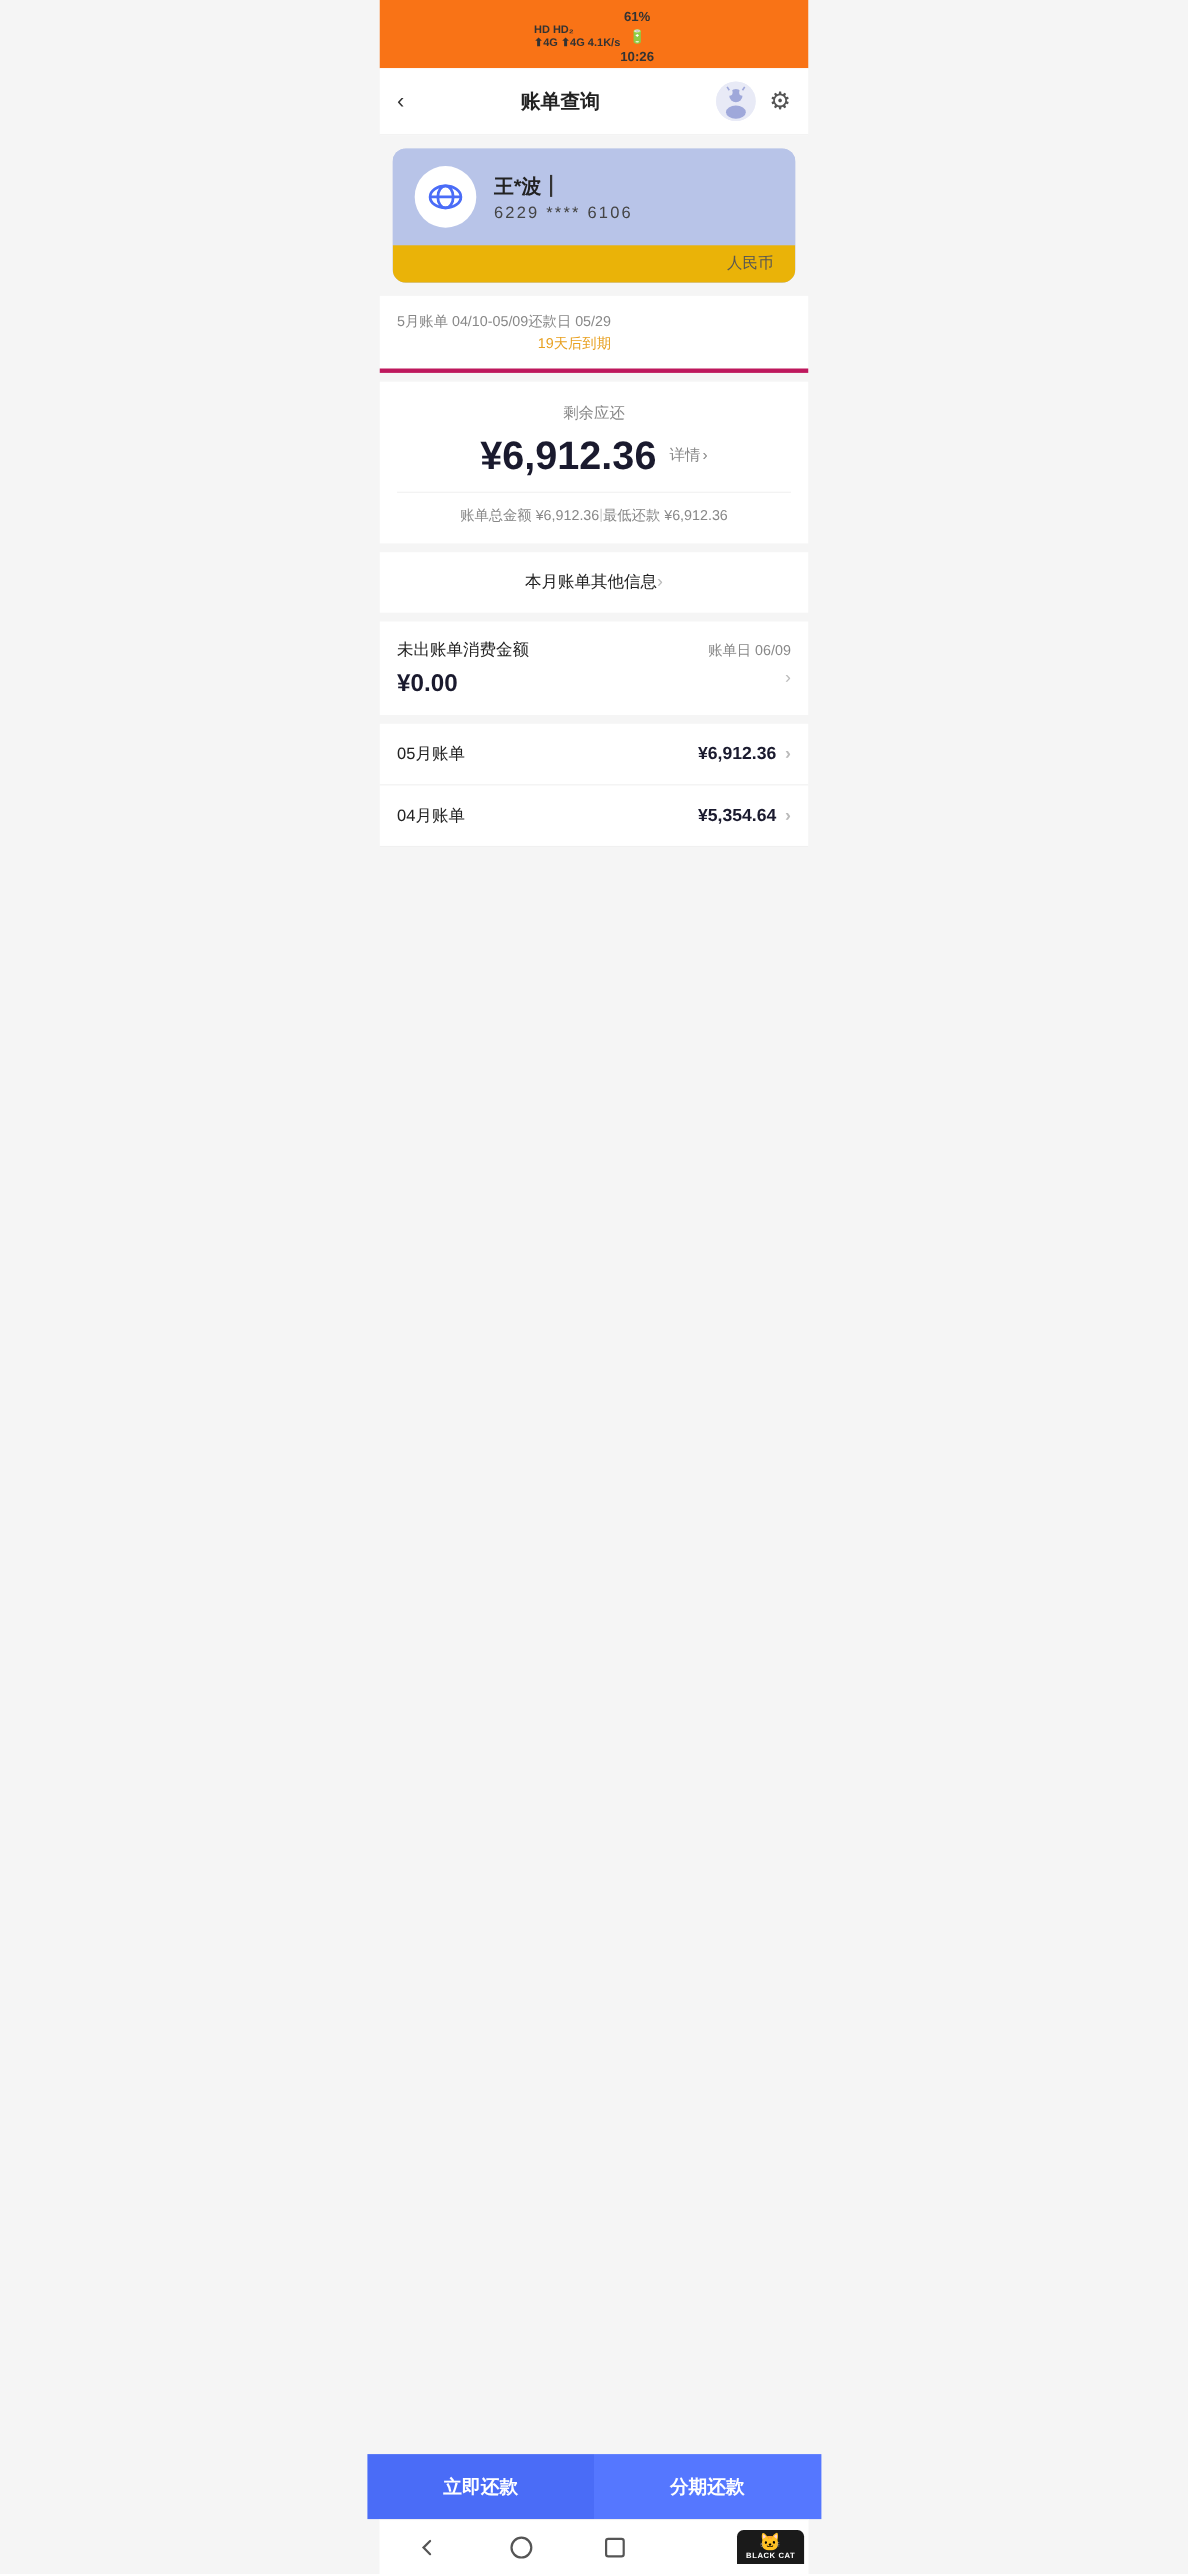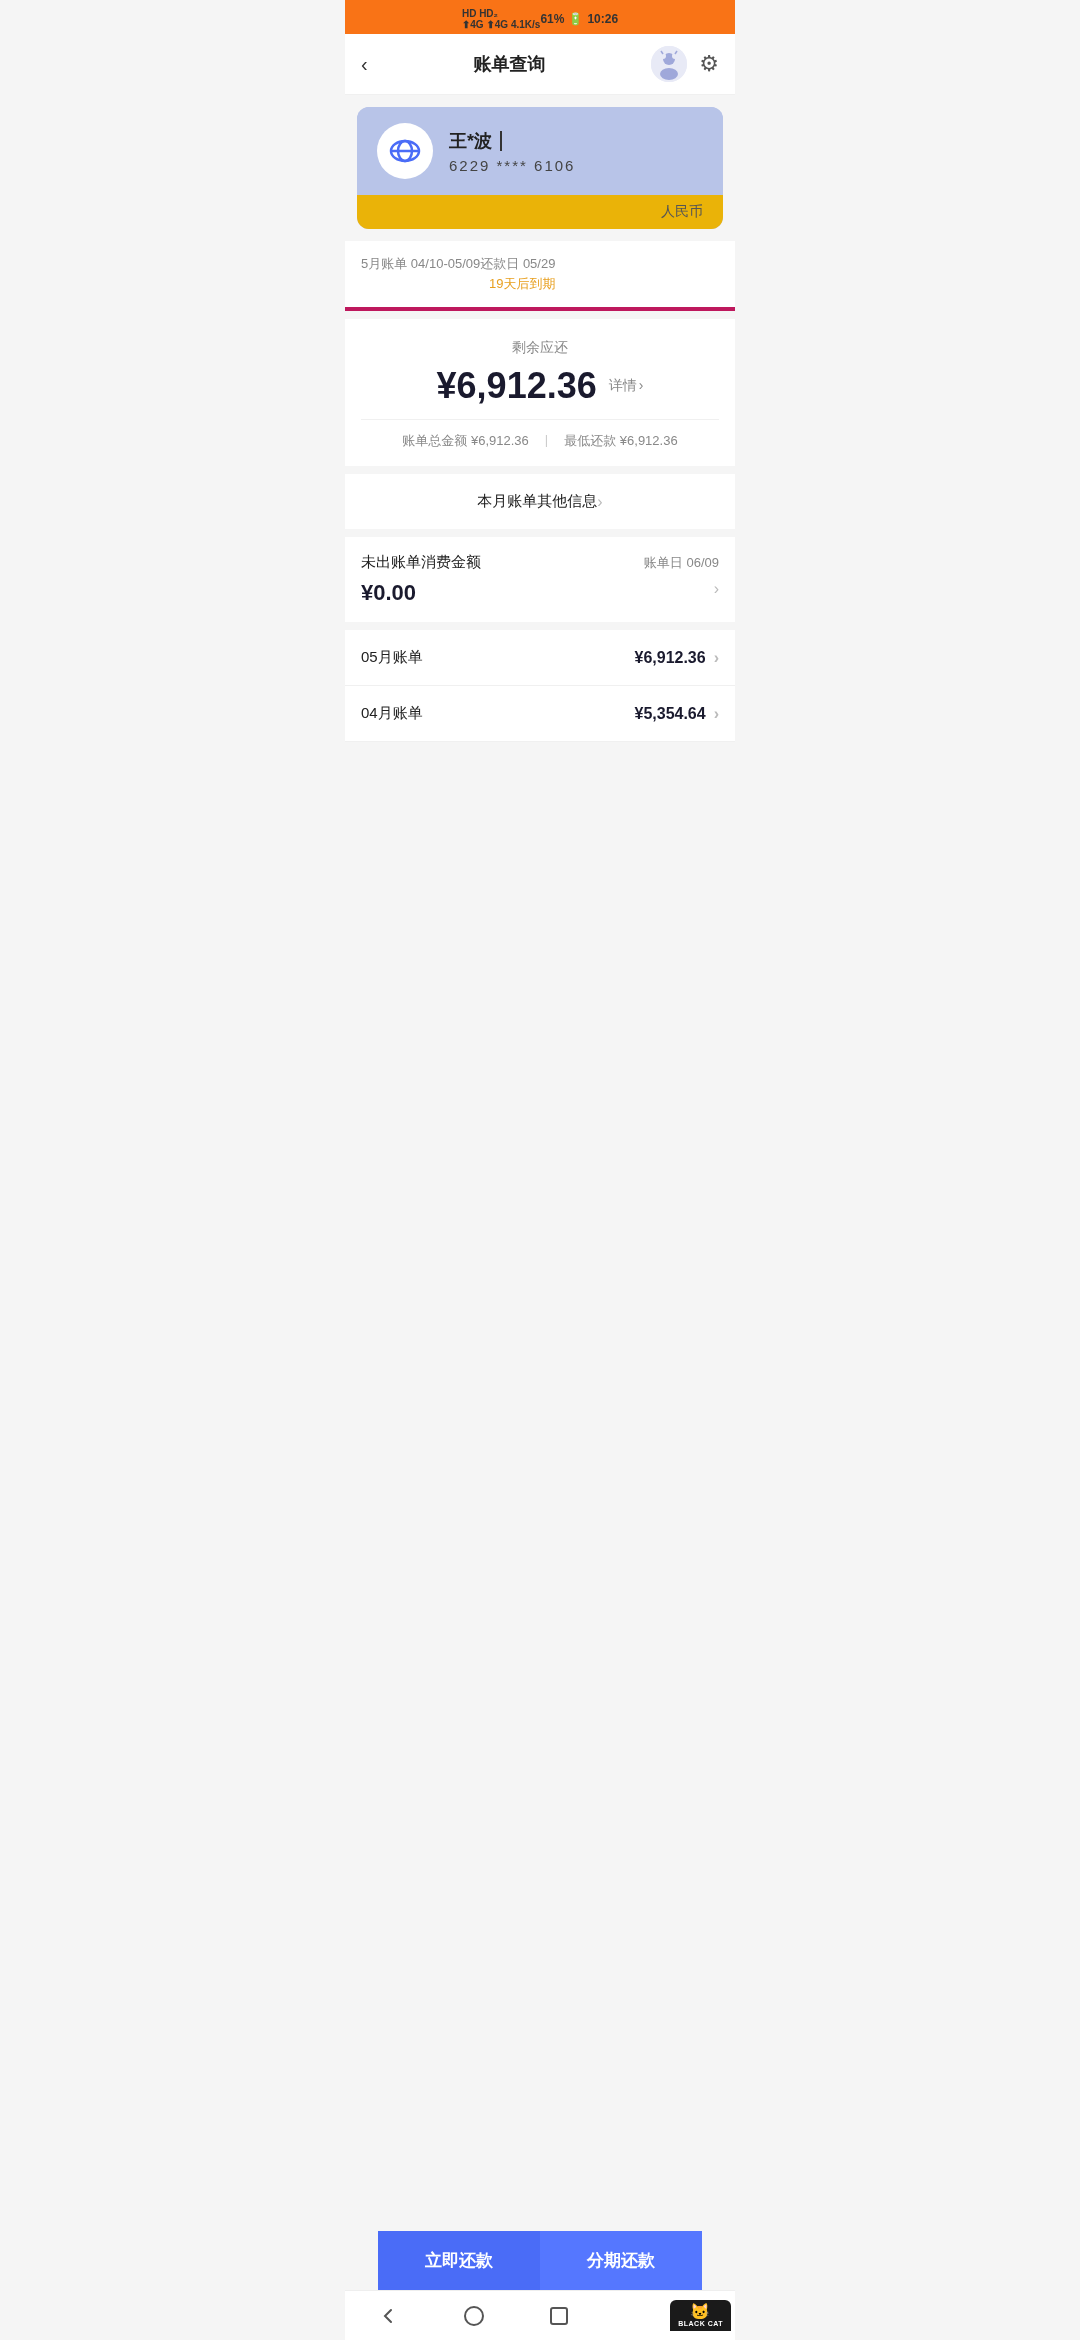--- a/index.html
+++ b/index.html
@@ -31,20 +31,21 @@
       flex-direction: column;
       font-size: 10px;
       color: #333;
     }
     .status-right {
       display: flex;
       align-items: center;
       gap: 4px;
       font-size: 12px;
       font-weight: 600;
+      flex-direction: column;
     }
 
     
     .header {
       background: #fff;
       display: flex;
       align-items: center;
       justify-content: space-between;
       padding: 12px 16px;
       border-bottom: 1px solid #f0f0f0;
@@ -192,21 +193,20 @@
       font-size: 14px;
       cursor: pointer;
       gap: 2px;
     }
     .balance-sub {
       margin-top: 12px;
       padding-top: 12px;
       border-top: 1px solid #f0f0f0;
       display: flex;
       justify-content: center;
-      gap: 16px;
       font-size: 13px;
       color: #888;
     }
     .balance-sub-divider {
       color: #ccc;
     }
 
     
     .info-section {
       background: #fff;
@@ -293,21 +293,21 @@
       align-items: center;
       gap: 8px;
     }
 
     
     .bottom-buttons {
       position: fixed;
       bottom: 50px;
       left: 50%;
       transform: translateX(-50%);
-      width: 324px;
+      width: 412px;
       display: flex;
     }
     .btn-immediate {
       flex: 1;
       background: #4a6cf7;
       color: #fff;
       font-size: 17px;
       font-weight: 600;
       padding: 18px;
       text-align: center;

